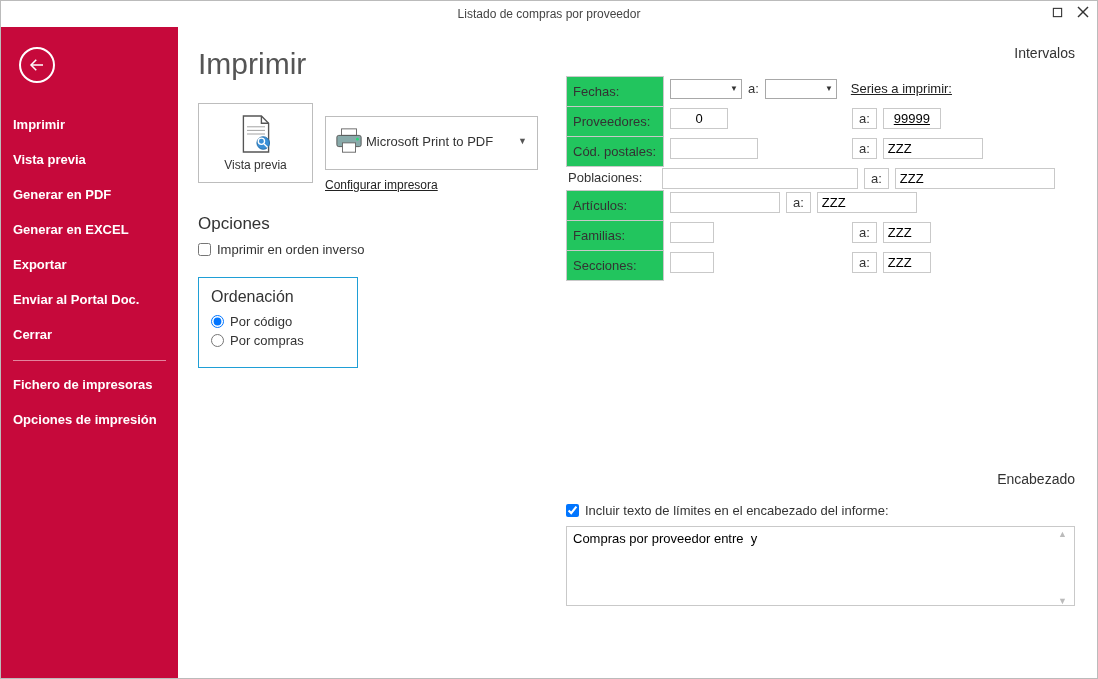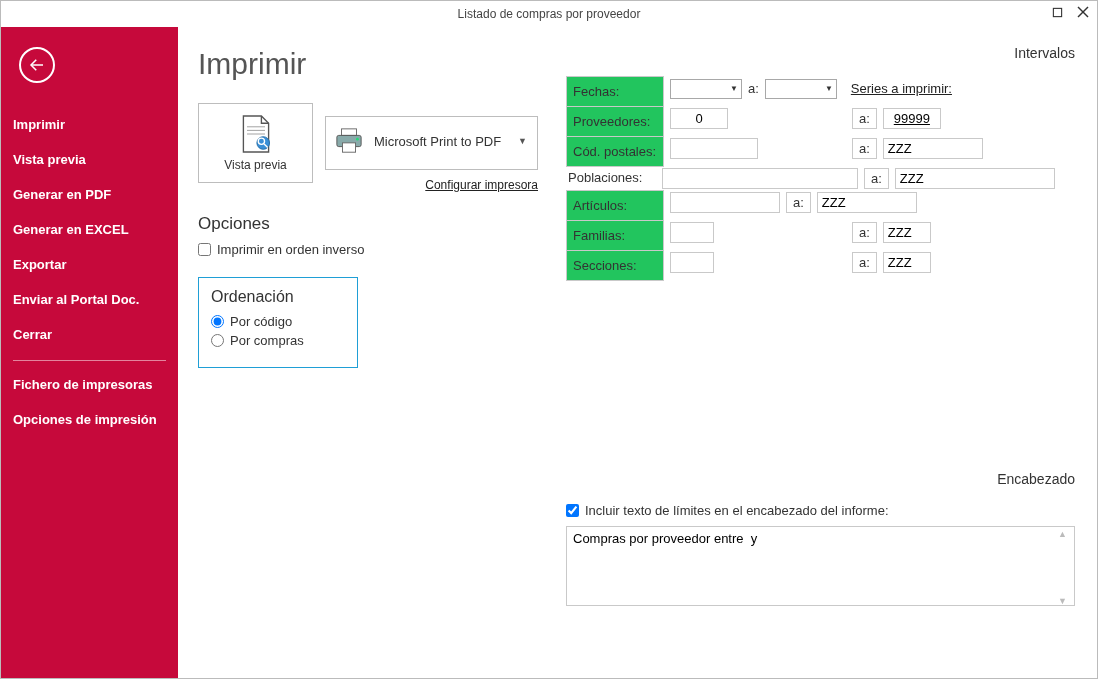--- a/index.html
+++ b/index.html
@@ -104,31 +104,30 @@
   }
   .vista-box svg { width: 36px; height: 40px; }
   .vista-box .lbl { font-size: 12px; color: #333; }
   .printer-box {
     flex: 1;
     height: 54px;
     border: 1px solid #bdbdbd;
     display: flex;
     align-items: center;
     padding: 0 10px 4px 8px;
-    gap: 10px;
+    gap: 2px;
     cursor: pointer;
     margin-top: 13px;
     position: relative;
     justify-content: flex-end;
   }
   .printer-box svg { width: 30px; height: 28px; }
   .printer-name { font-size: 13px; color: #333; flex: 1; }
   .printer-box .caret { font-size: 9px; color: #555; }
   .config-link {
-    text-align: right;
     margin-top: 8px;
     font-size: 12px;
   }
   .config-link span { text-decoration: underline; cursor: pointer; color: #222; }
   h2.sec {
     font-size: 17px;
     font-weight: 400;
     color: #333;
     margin: 22px 0 8px 0;
   }

